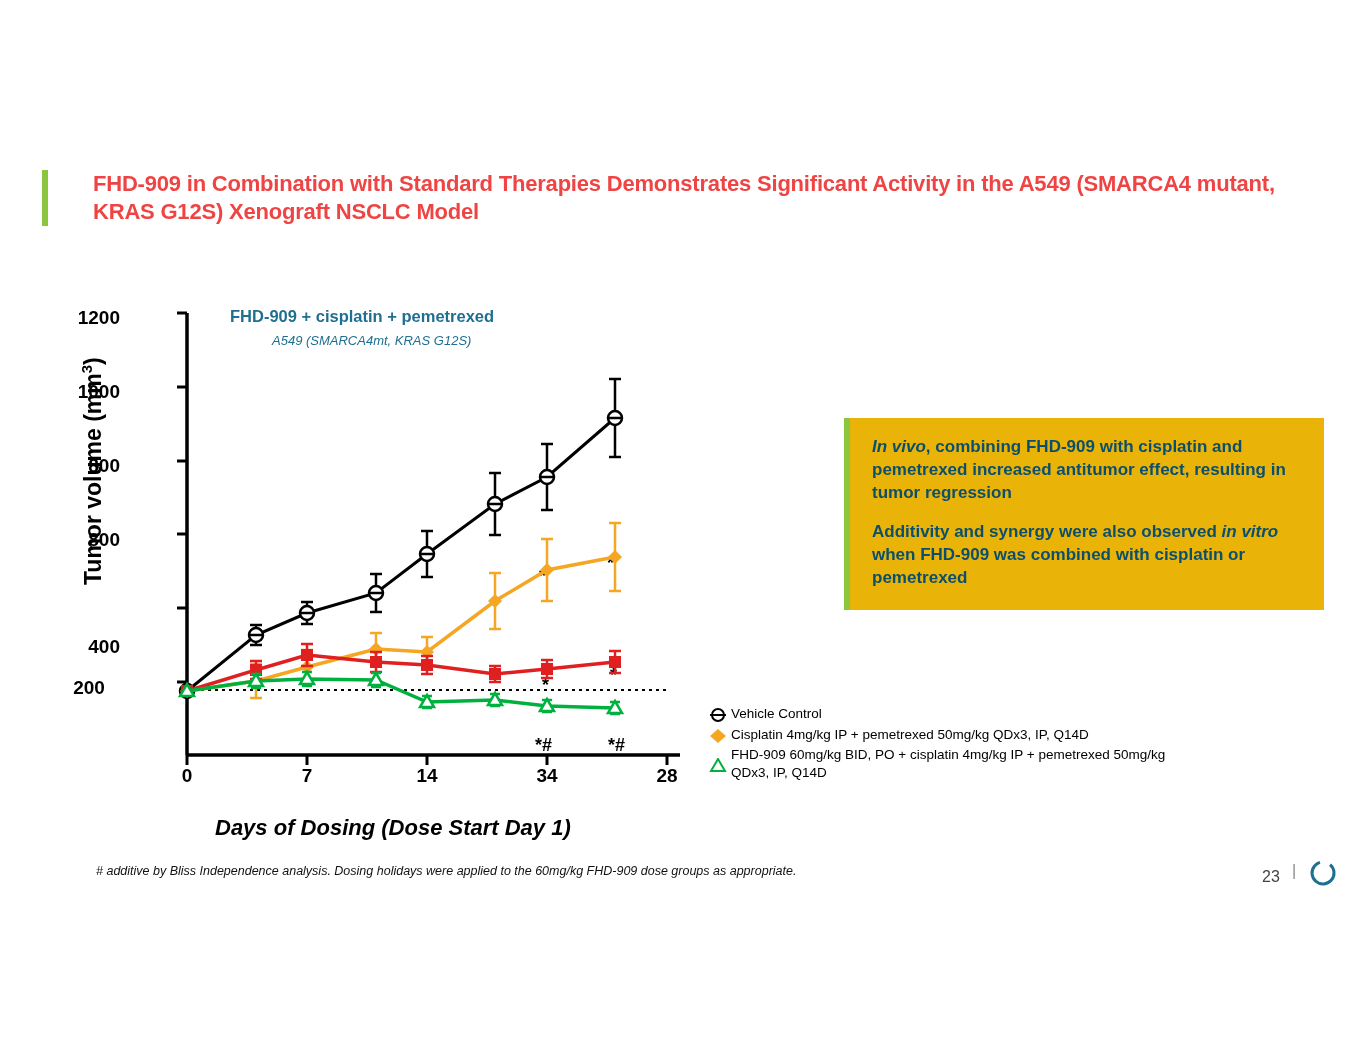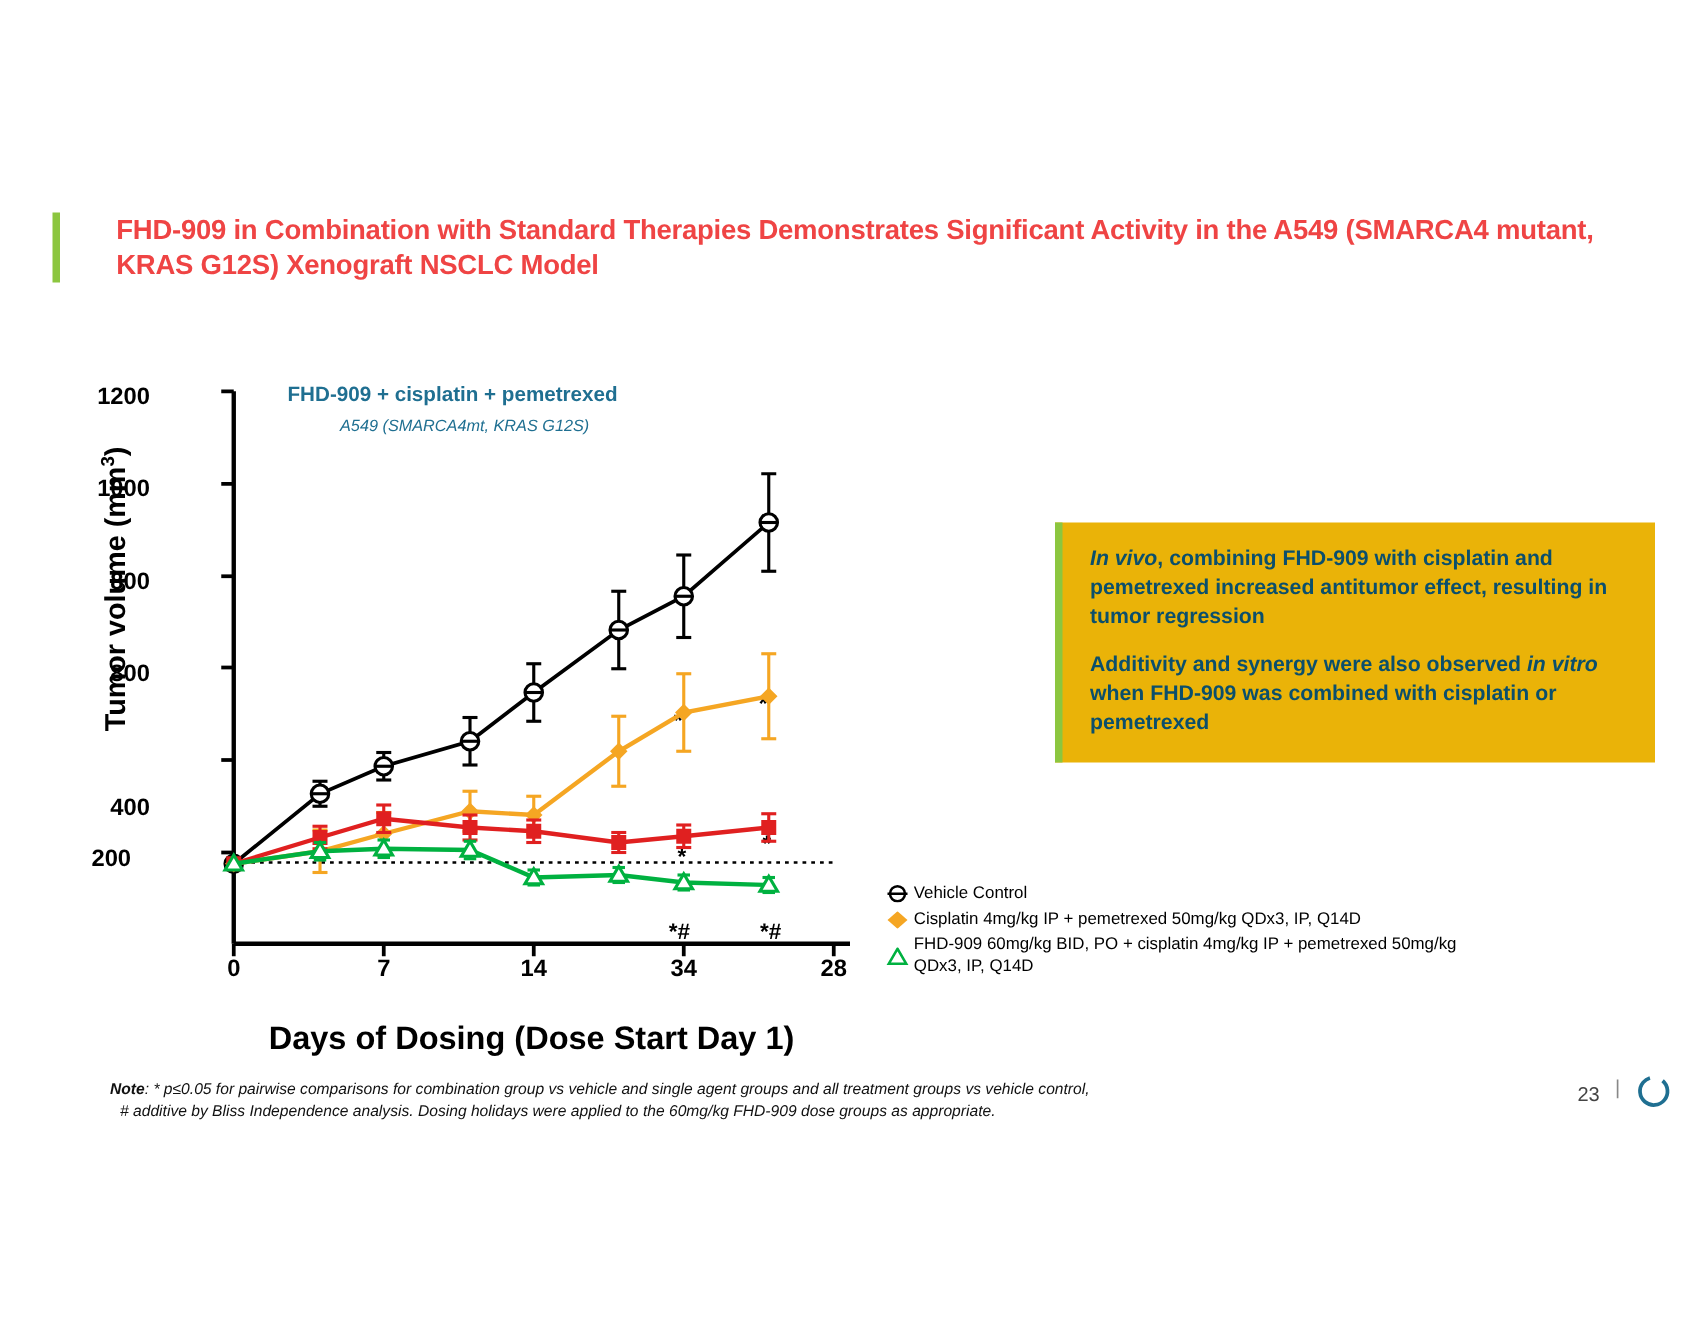--- a/index.html
+++ b/index.html
@@ -24,22 +24,22 @@
   #plot-subtitle{
     position:absolute;left:192px;top:38px;color:#1f6f91;font-size:13px;
     font-style:italic;white-space:nowrap;
   }
   #ylabel{
     position:absolute;left:-2px;top:290px;transform:rotate(-90deg);
     transform-origin:left top;font-size:23px;font-weight:bold;color:#000;
     white-space:nowrap;
   }
   #xlabel{
-    position:absolute;left:135px;top:520px;font-size:26px;font-weight:bold;
-    color:#000;white-space:nowrap;
+    position:absolute;left:135px;top:520px;font-size:22px;font-weight:bold;
+    color:#000;white-space:nowrap;font-style:italic;
   }
   .ytick{
     position:absolute;right:0;font-size:19px;font-weight:bold;color:#000;
     text-align:right;width:62px;
   }
   .xtick{
     position:absolute;font-size:19px;font-weight:bold;color:#000;
     text-align:center;width:40px;
   }
   .sigmark{position:absolute;font-size:18px;font-weight:bold;color:#000;}
@@ -315,23 +315,20 @@
 <div id="callout">
   <p>
     <em>In vivo</em><span>, combining FHD-909 with cisplatin and pemetrexed increased antitumor effect, resulting in tumor regression</span>
   </p>
   <p>
     <span>Additivity and synergy were also observed </span><em>in vitro</em><span> when FHD-909 was combined with cisplatin or pemetrexed</span>
   </p>
 </div>
 
 <div id="footnote">
-  <div>
-    <b>Note</b><span>: * p≤0.05 for pairwise comparisons for combination group vs vehicle and single agent groups and all treatment groups vs vehicle control,</span>
-  </div>
   <div style="padding-left:8px"># additive by Bliss Independence analysis. Dosing holidays were applied to the 60mg/kg FHD-909 dose groups as appropriate.</div>
 </div>
 
 <div id="pagenum">23</div>
 <div id="divider">|</div>
 <svg id="logo" viewBox="0 0 30 30">
   <circle cx="15" cy="15" r="11" fill="none" stroke="#1f6f91" stroke-width="3" stroke-dasharray="58 12" transform="rotate(-50 15 15)"></circle>
 </svg>
 
 </body></html>

